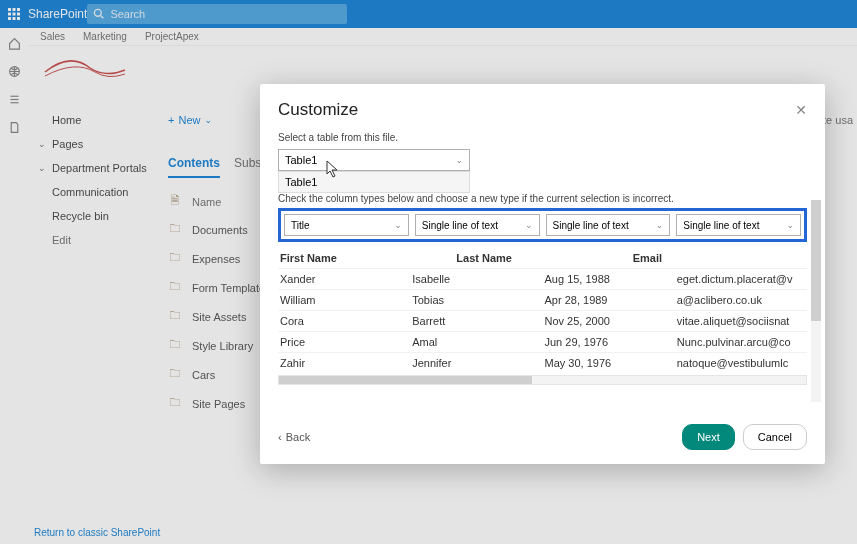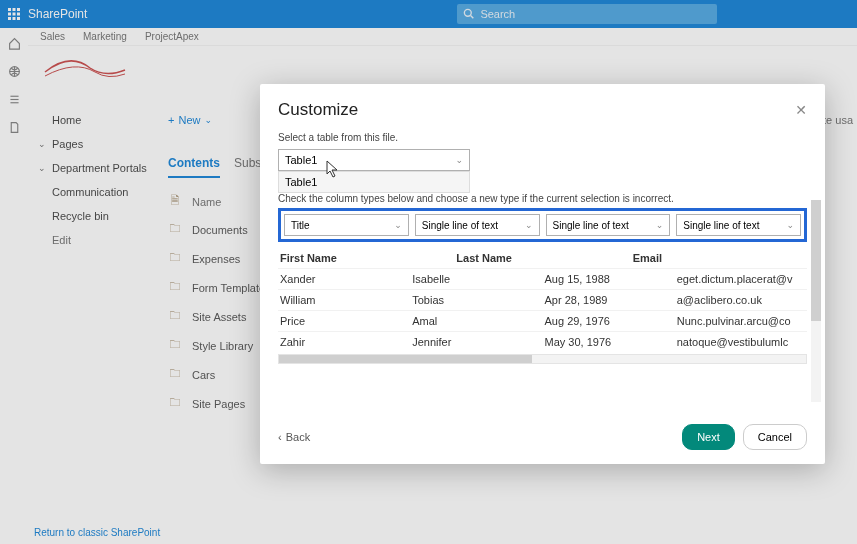--- a/index.html
+++ b/index.html
@@ -3,21 +3,21 @@
 <meta charset="utf-8">
 <style>
 * { box-sizing: border-box; margin: 0; padding: 0; font-family: "Segoe UI", Arial, sans-serif; }
 body { width: 857px; height: 544px; overflow: hidden; background: #fff; position: relative; }
 
 
 .topbar { height: 28px; background: #0078d4; display: flex; align-items: center; color: #fff; font-size: 12px; }
 .waffle { width: 28px; height: 28px; display: flex; align-items: center; justify-content: center; cursor: pointer; }
 .waffle svg { fill: #fff; }
 .brand { font-size: 12px; }
-.searchbox { margin-left: 370px; width: 260px; height: 20px; background: #41a0e0; border-radius: 2px; display: flex; align-items: center; padding: 0 6px; color: #e6f1fa; font-size: 11px; }
+.searchbox { width: 260px; height: 20px; background: #41a0e0; border-radius: 2px; display: flex; align-items: center; padding: 0 6px; color: #e6f1fa; font-size: 11px; }
 .searchbox .sicon { margin-right: 6px; }
 
 
 .tabsrow { height: 18px; display: flex; align-items: center; font-size: 10px; color: #666; padding-left: 40px; gap: 18px; border-bottom: 1px solid #f3f3f3; }
 
 
 .leftrail { position: absolute; left: 0; top: 28px; width: 28px; height: 516px; background: #fff; display: flex; flex-direction: column; align-items: center; padding-top: 8px; gap: 14px; color: #666; }
 .leftrail .ri { width:14px; height:14px; display:flex; align-items:center; justify-content:center; cursor:pointer; }
 
 
@@ -281,23 +281,29 @@
           <div>Aug 15, 1988</div>
           <div>eget.dictum.placerat@v</div>
         </div>
         <div class="datarow">
           <div>William</div>
           <div>Tobias</div>
           <div>Apr 28, 1989</div>
           <div>a@aclibero.co.uk</div>
         </div>
         <div class="datarow">
+          <div>Cora</div>
+          <div>Barrett</div>
+          <div>Nov 25, 2000</div>
+          <div>vitae.aliquet@sociisnat</div>
+        </div>
+        <div class="datarow">
           <div>Price</div>
           <div>Amal</div>
-          <div>Aug 29, 1976</div>
+          <div>Jun 29, 1976</div>
           <div>Nunc.pulvinar.arcu@co</div>
         </div>
         <div class="datarow">
           <div>Zahir</div>
           <div>Jennifer</div>
           <div>May 30, 1976</div>
           <div>natoque@vestibulumlc</div>
         </div>
       </div>
     <div class="hscroll">

